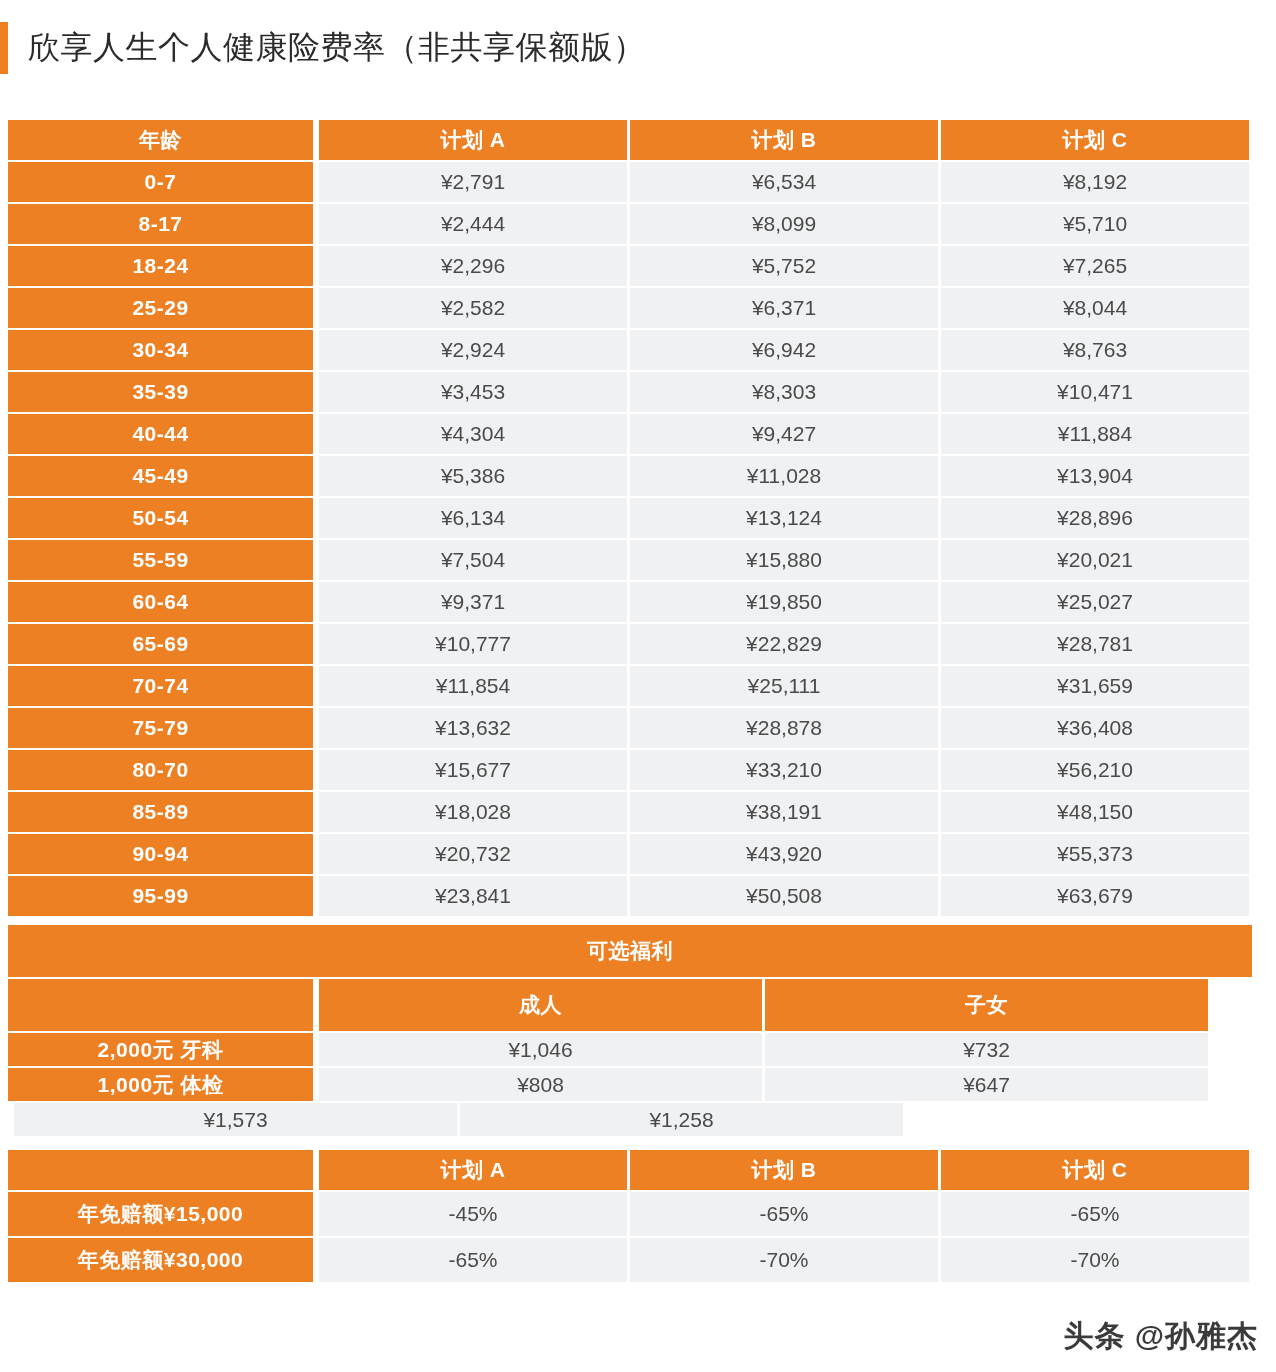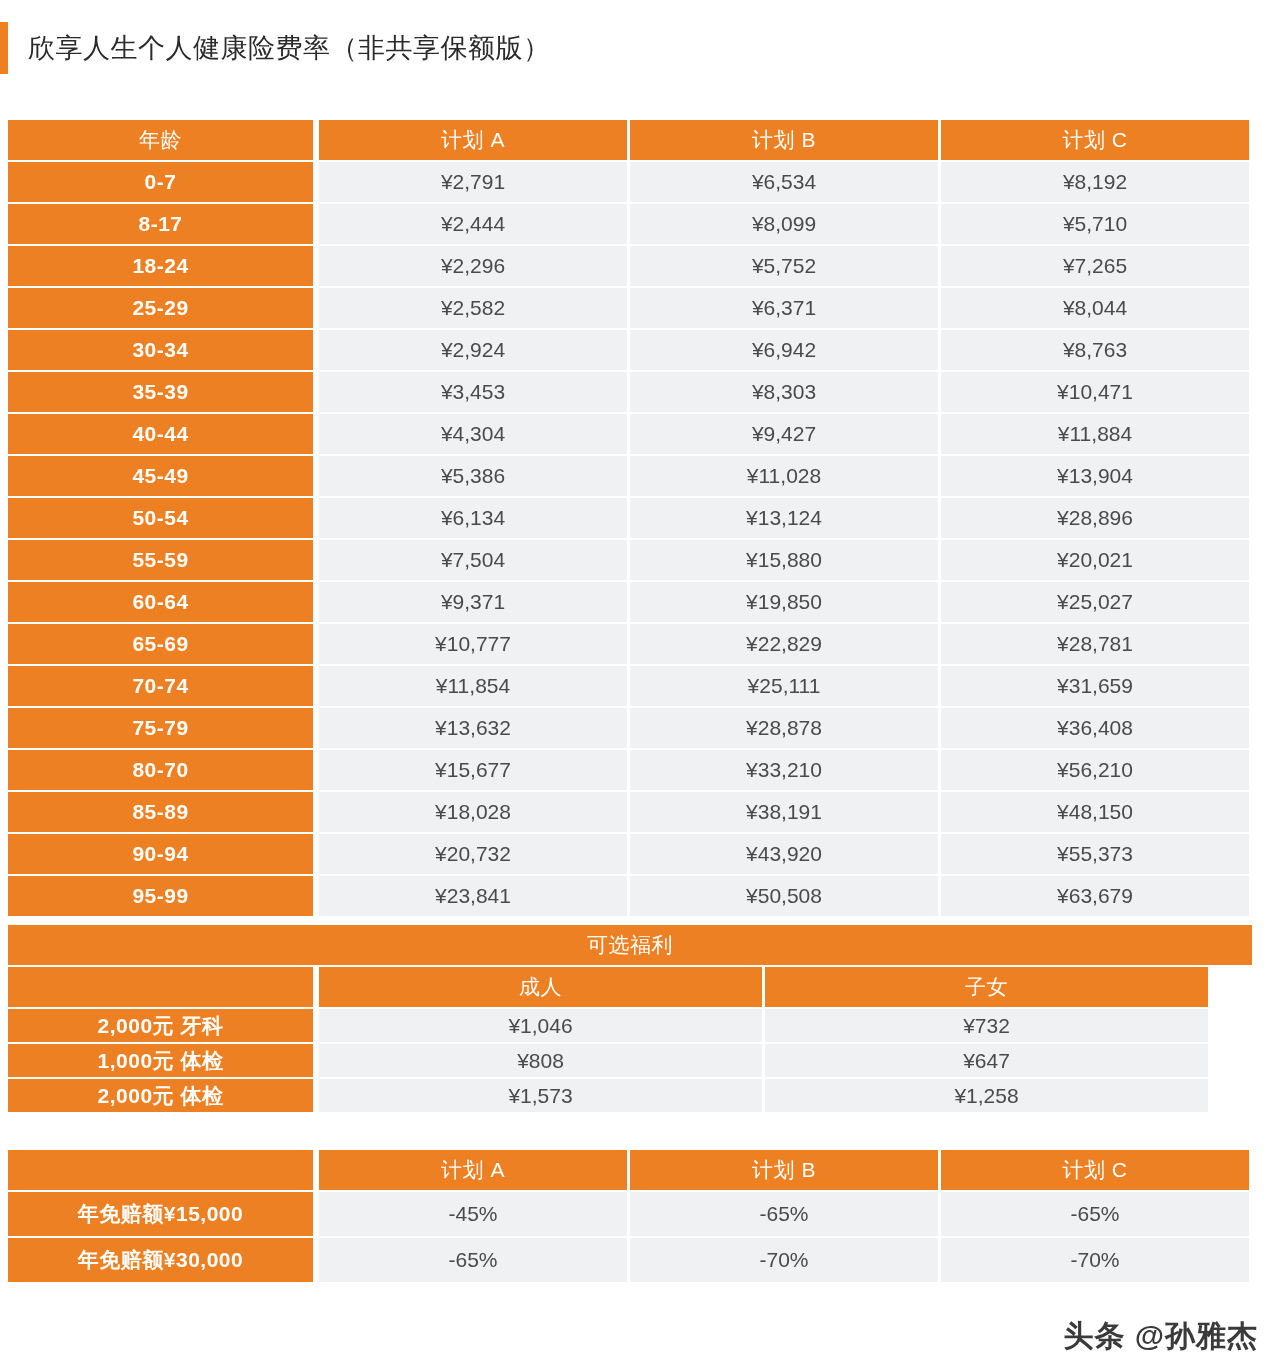--- a/index.html
+++ b/index.html
@@ -25,21 +25,21 @@
     display: flex;
     align-items: center;
   }
   .title-accent {
     width: 8px;
     height: 52px;
     background: #ee8024;
     flex: 0 0 auto;
   }
   .title-text {
-    font-size: 27px;
+    font-size: 32px;
     color: #2b2b2b;
     letter-spacing: 0.5px;
     padding-left: 20px;
     white-space: nowrap;
     font-weight: 400;
   }
 
   
   .tbl {
     position: absolute;
@@ -55,21 +55,21 @@
     box-sizing: border-box;
     display: flex;
     align-items: center;
     justify-content: center;
     height: 100%;
     font-size: 21px;
   }
   .hdr {
     background: #ee8024;
     color: #ffffff;
-    font-weight: normal;
+    font-weight: bold;
     letter-spacing: 0.5px;
     text-align: right;
   }
   .lbl {
     background: #ee8024;
     color: #ffffff;
     font-weight: bold;
     font-size: 21px;
     letter-spacing: 0.5px;
   }
@@ -93,21 +93,21 @@
   .c-age   { width: 305px; flex: 0 0 305px; }
   .c-plan  { width: 308px; flex: 0 0 308px; }
 
   
   #rate-table { top: 120px; }
   #rate-table .row { height: 40px; }
   #rate-table .row.head { height: 40px; }
 
   
   #benefit-table { top: 925px; }
-  #benefit-table .row { height: 40px; }
+  #benefit-table .row { height: 52px; }
   #benefit-table .row.rowsm { height: 33px; margin-bottom: 2px; }
   .b-lbl  { width: 305px; flex: 0 0 305px; }
   .b-col  { width: 443px; flex: 0 0 443px; }
   .b-full { width: 1244px; flex: 0 0 1244px; }
 
   
   #deductible-table { top: 1150px; }
   #deductible-table .row { height: 44px; }
   #deductible-table .row.head { height: 40px; }
 
@@ -334,21 +334,20 @@
         <div class="cell val b-col">¥732</div>
       </div>
       <div class="row rowsm">
         <div class="cell lbl b-lbl">1,000元 体检</div>
         <div class="gap"></div>
         <div class="cell val b-col">¥808</div>
         <div class="divider"></div>
         <div class="cell val b-col">¥647</div>
       </div>
       <div class="row rowsm">
-        <div class="cell lbl b-lbl">2,000元 体检</div>
         <div class="gap"></div>
         <div class="cell val b-col">¥1,573</div>
         <div class="divider"></div>
         <div class="cell val b-col">¥1,258</div>
       </div>
     </div>
 </div>
 
 <div class="tbl" id="deductible-table">
   <div class="row head">

